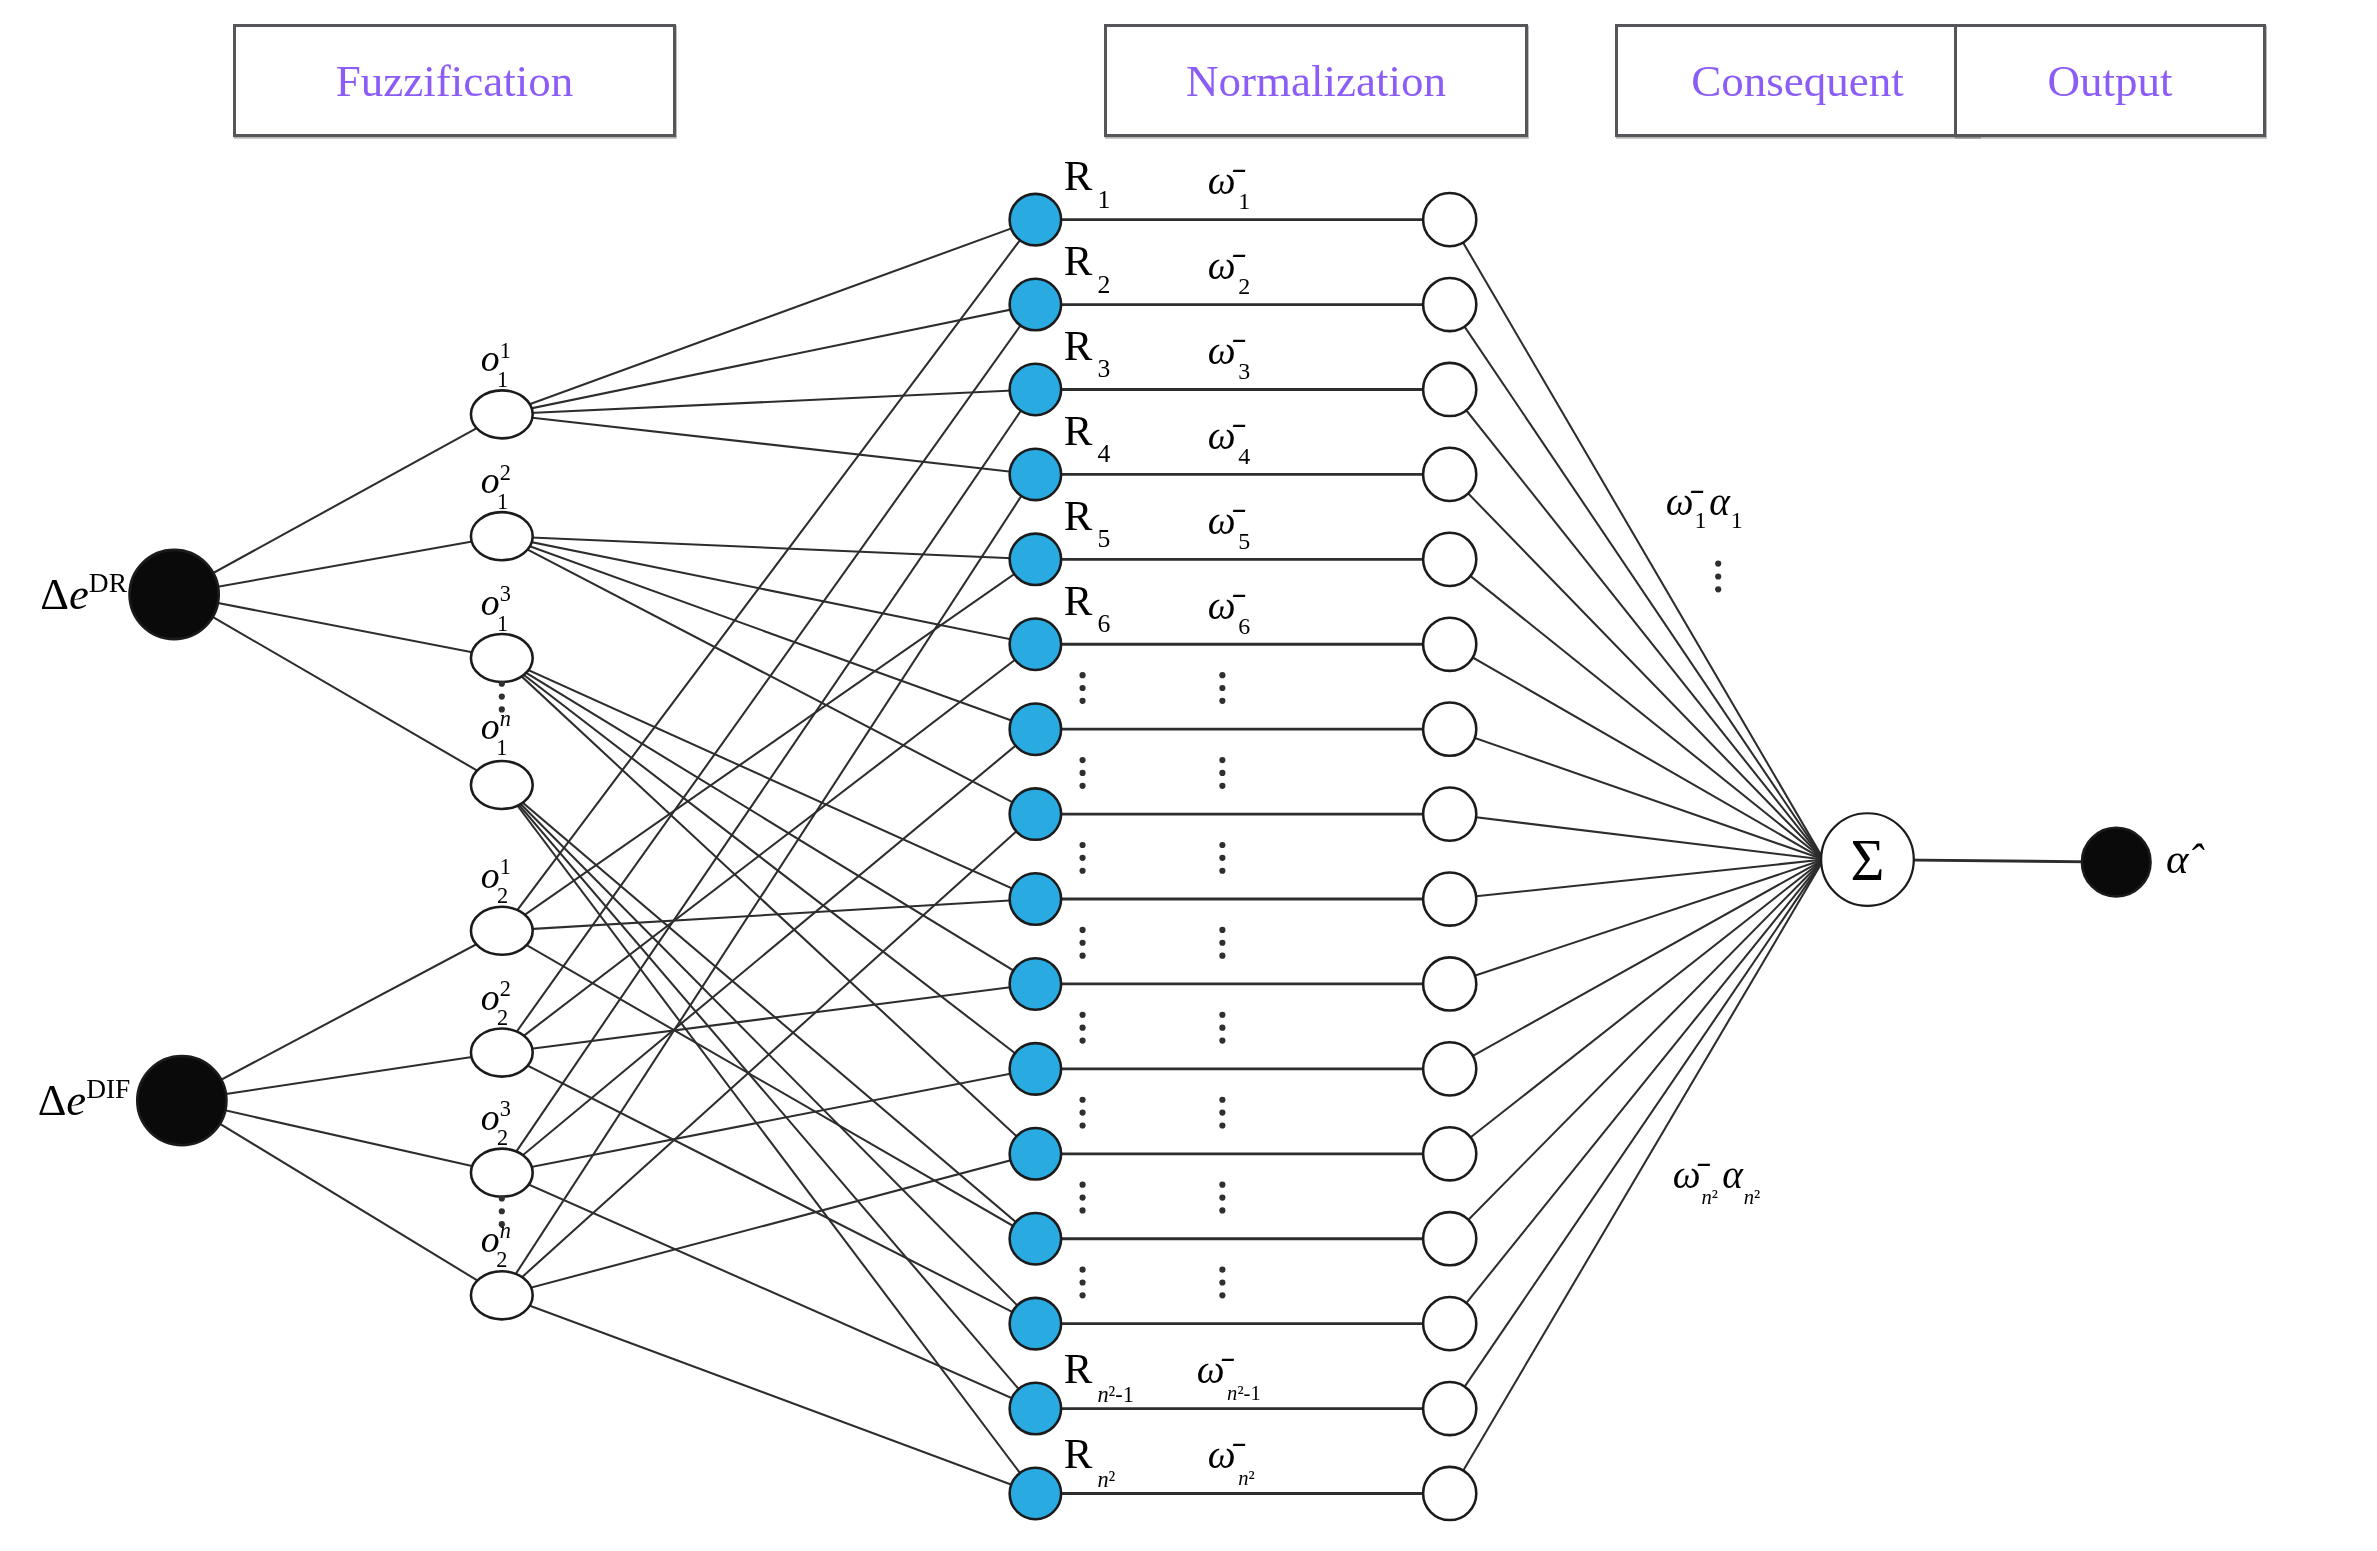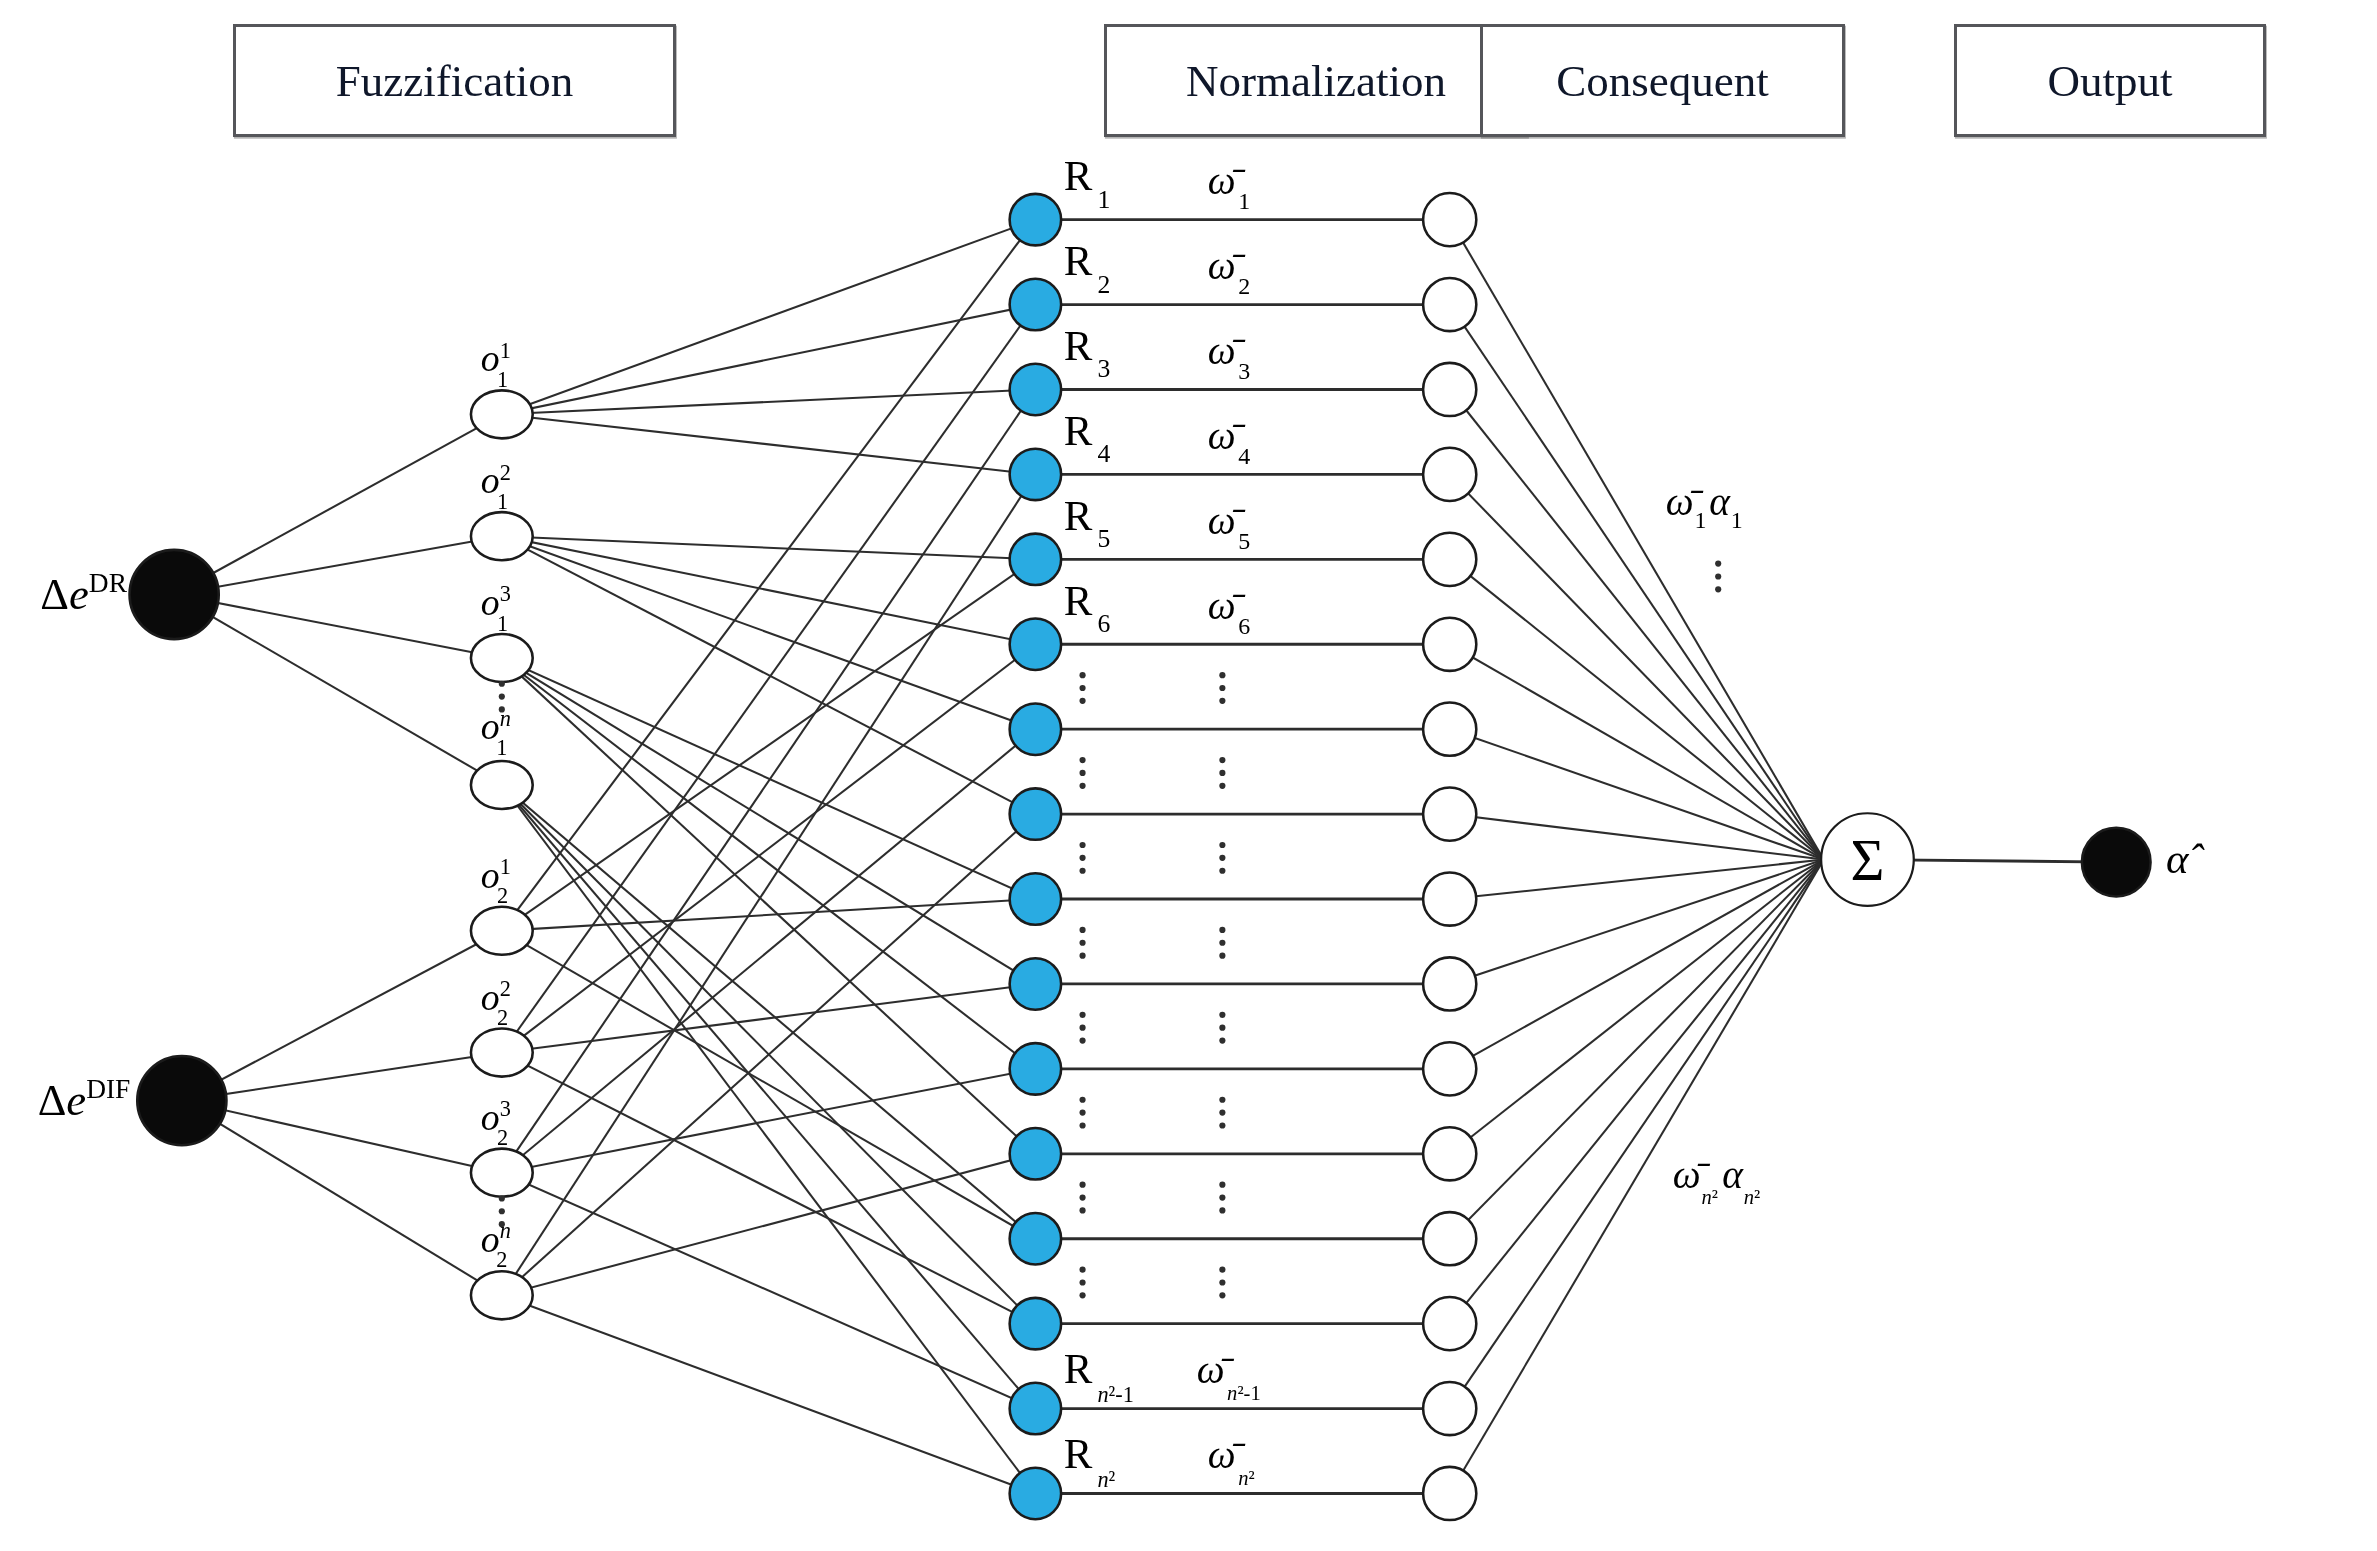--- a/index.html
+++ b/index.html
@@ -2,25 +2,25 @@
 <html style="font-size:13.7px"><head>
 <meta charset="utf-8">
 <style>
   html,body{margin:0;padding:0;background:#ffffff;}
   body{width:2377px;height:1551px;font-family:"Liberation Serif","DejaVu Serif",serif;}
   #figure{position:relative;width:2377px;height:1551px;background:#ffffff;overflow:hidden;}
   #net-svg{position:absolute;left:0;top:0;}
   #net-svg text{font-family:"Liberation Serif","DejaVu Serif",serif;}
   .hdr{position:absolute;top:24px;height:113px;background:#ffffff;border:3.4px solid #55565a;
        box-sizing:border-box;display:flex;align-items:center;justify-content:center;
-       font-size:45px;color:#0f172a;box-shadow:0.9px 1.7px 0 rgba(90,90,90,.45);}
+       font-size:45px;color:#8b5cf6;box-shadow:0.9px 1.7px 0 rgba(90,90,90,.45);}
   .h1{left:233px;width:443px}
   .h2{left:704px;width:373px}
   .h3{left:1104px;width:424px}
-  .h4{left:1480px;width:365px}
+  .h4{left:1615px;width:365px}
   .h5{left:1954px;width:312px}
 </style>
 </head>
 <body>
 
 <div id="figure">
 
   <svg id="net-svg" width="2377" height="1551" viewBox="0 0 2771 1808">
       <g>
         <line x1="203" y1="693" x2="585" y2="483" stroke="#2d2d2d" stroke-width="2.4"></line>

